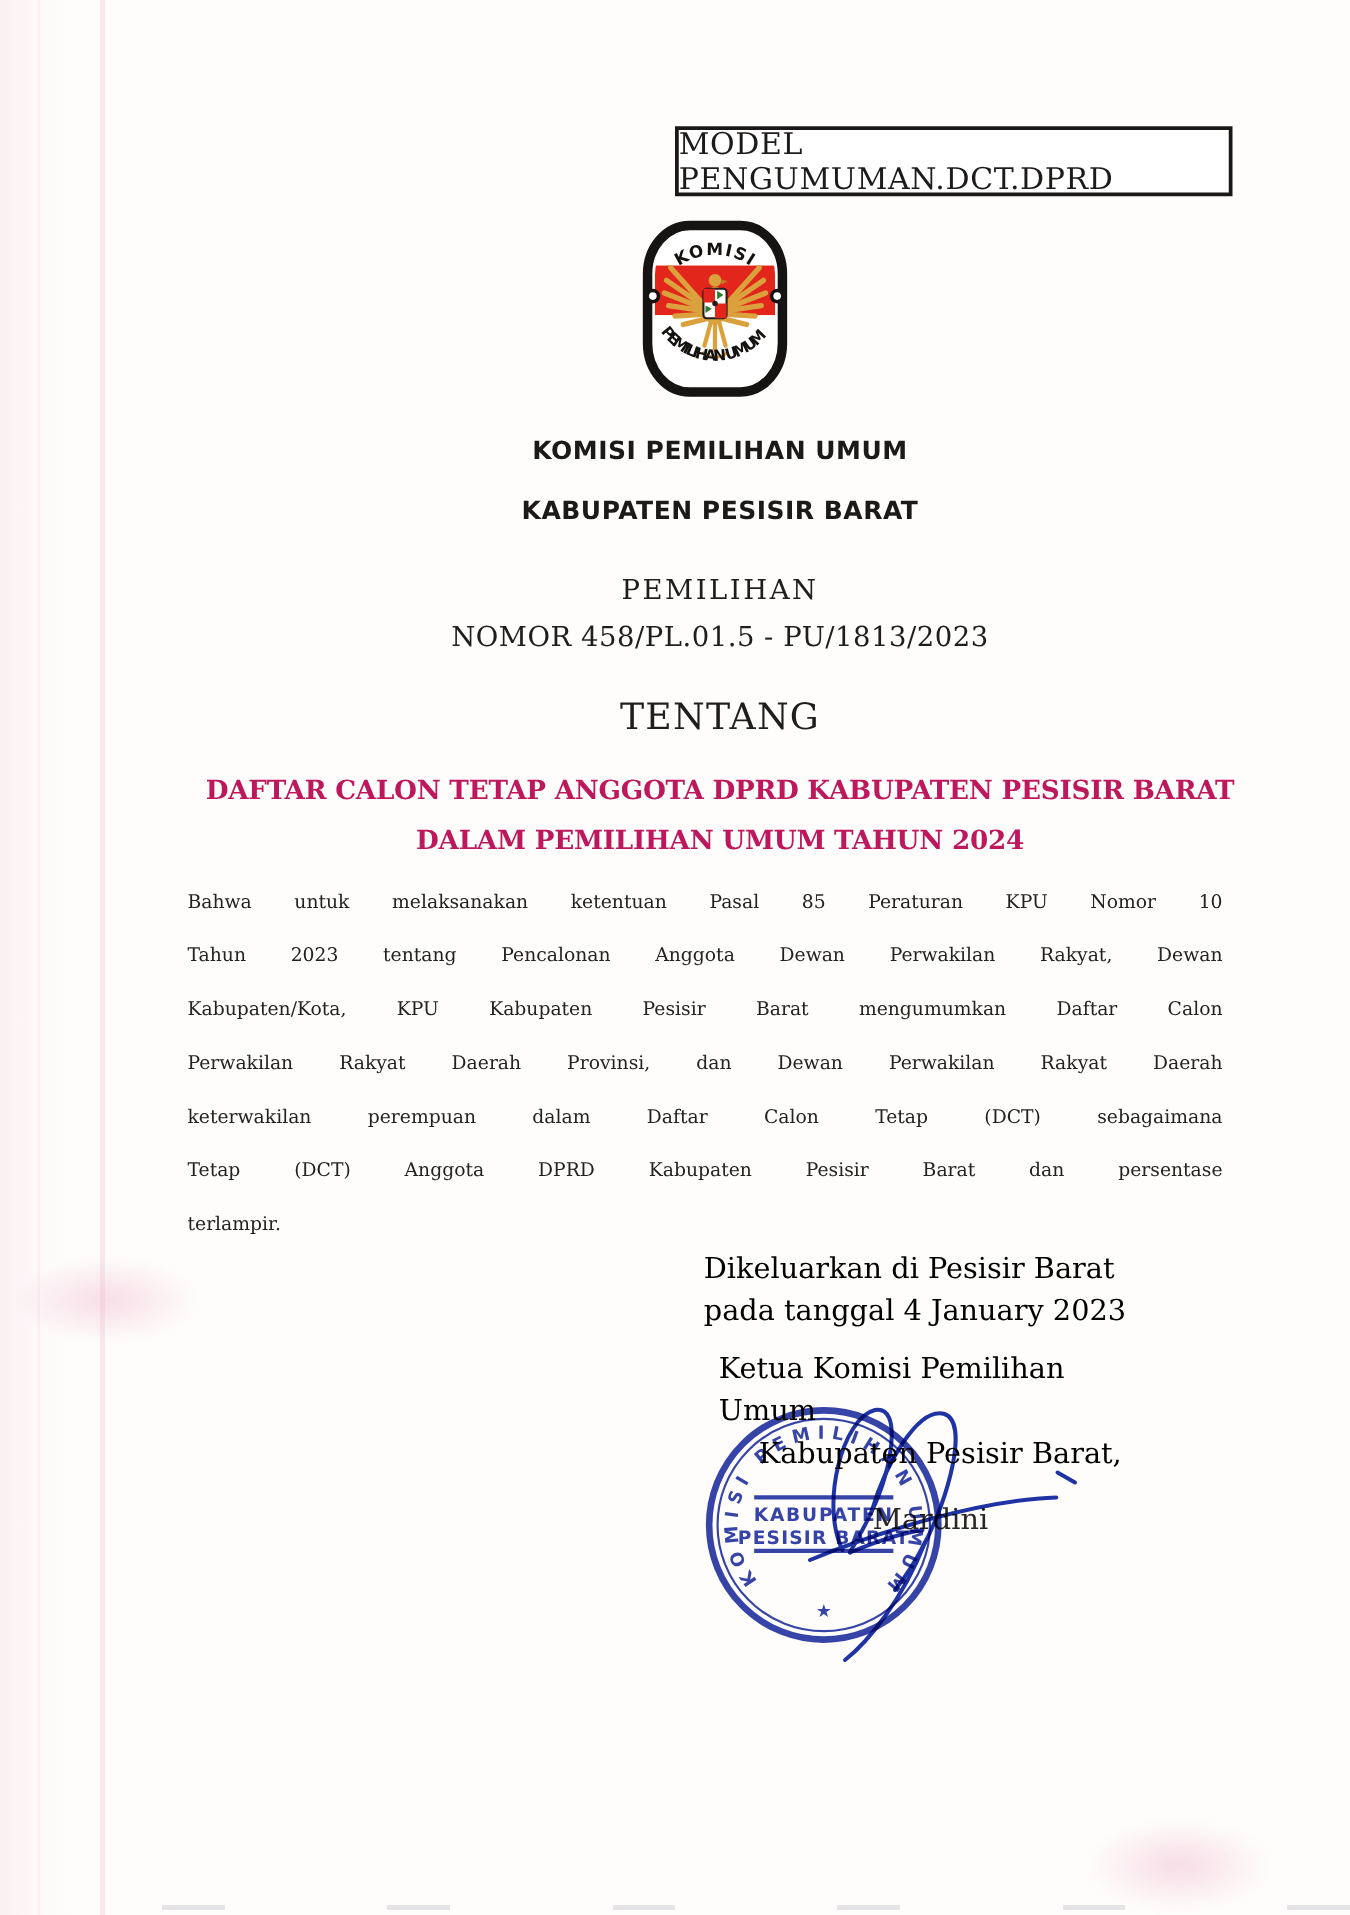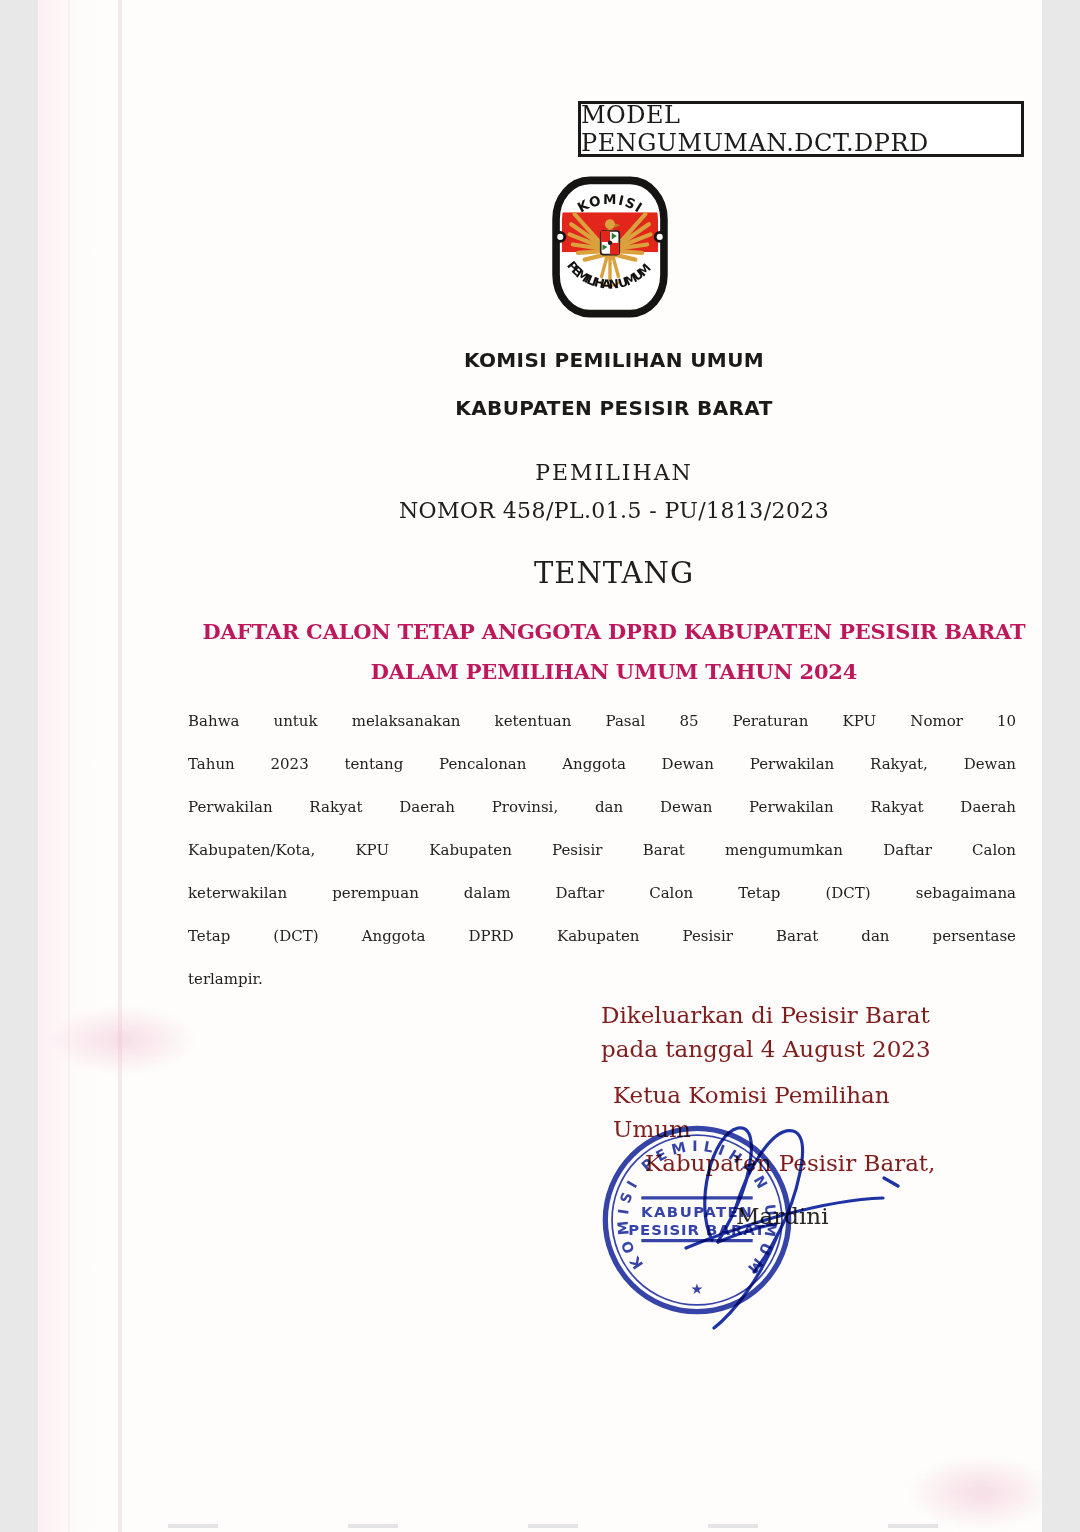--- a/index.html
+++ b/index.html
@@ -1,17 +1,17 @@
 <!DOCTYPE html>
 <html><head>
 <meta charset="utf-8">
 <style>
   html,body{margin:0;padding:0;background:#e8e8e8;}
   .page{
-    position:relative;width:1004px;height:1532px;margin:0 auto;
+    position:relative;width:1080px;height:1532px;margin:0 auto;
     background:#fefdfc;overflow:hidden;
     font-family:"DejaVu Serif","Liberation Serif",serif;color:#262422;
   }
   
   .artifact{position:absolute;pointer-events:none;}
   .streak-band{left:0;top:0;width:58px;height:100%;
     background:linear-gradient(90deg,rgba(246,210,222,.30),rgba(250,228,238,.14) 55%,rgba(255,255,255,0));}
   .streak-line{left:80px;top:0;width:4px;height:100%;background:rgba(240,188,208,.30);}
   .streak-line2{left:30px;top:0;width:2px;height:100%;background:rgba(244,200,215,.22);}
   .blotch-left{left:10px;top:1005px;width:150px;height:70px;
@@ -41,21 +41,21 @@
   .a-about{top:556px;font-size:29px;letter-spacing:1px;}
   .subject{
     position:absolute;left:146px;top:612px;width:860px;text-align:center;
     font-size:21px;line-height:40px;letter-spacing:-.2px;color:#be185d;font-weight:bold;
   }
   
   .body-text{position:absolute;left:150px;top:700px;width:828px;font-size:15px;line-height:43px;color:#24211f;}
   .body-line{text-align:justify;text-align-last:justify;}
   .body-line.last{text-align-last:left;}
   
-  .closing{position:absolute;left:563px;top:998px;width:360px;font-size:23px;line-height:34px;color:#7f1d1d;}
+  .closing{position:absolute;left:563px;top:998px;width:360px;font-size:23px;line-height:34px;color:#000000;}
   .closing .gap{height:12px;}
   .c-indent1{padding-left:12px;}
   .c-indent2{padding-left:44px;}
   .signer-name{position:absolute;left:698px;top:1203px;font-size:23px;color:#2a2724;z-index:2;}
   
   .stamp{position:absolute;left:563px;top:1124px;width:192px;height:192px;z-index:3;
     mix-blend-mode:multiply;opacity:.95;}
   .signature{position:absolute;left:556px;top:1112px;width:330px;height:240px;z-index:4;
     mix-blend-mode:multiply;}
   svg text{font-family:"DejaVu Sans","Liberation Sans",sans-serif;}
@@ -148,30 +148,30 @@
   <div class="announce a-about">TENTANG</div>
 
   <div class="subject">
     <div>DAFTAR CALON TETAP ANGGOTA DPRD KABUPATEN PESISIR BARAT</div>
     <div>DALAM PEMILIHAN UMUM TAHUN 2024</div>
   </div>
 
   <div class="body-text">
     <div class="body-line">Bahwa untuk melaksanakan ketentuan Pasal 85 Peraturan KPU Nomor 10</div>
     <div class="body-line">Tahun 2023 tentang Pencalonan Anggota Dewan Perwakilan Rakyat, Dewan</div>
+    <div class="body-line">Kabupaten/Kota, KPU Kabupaten  Pesisir Barat mengumumkan Daftar Calon</div>
     <div class="body-line">Perwakilan Rakyat Daerah Provinsi, dan Dewan Perwakilan Rakyat Daerah</div>
-    <div class="body-line">Kabupaten/Kota, KPU Kabupaten  Pesisir Barat mengumumkan Daftar Calon</div>
     <div class="body-line">keterwakilan perempuan dalam Daftar Calon Tetap (DCT) sebagaimana</div>
     <div class="body-line">Tetap (DCT) Anggota DPRD Kabupaten Pesisir Barat dan persentase</div>
     <div class="body-line last">terlampir.</div>
   </div>
 
   <div class="closing">
     <div>Dikeluarkan di Pesisir Barat</div>
-    <div>pada tanggal 4 August 2023</div>
+    <div>pada tanggal 4 January 2023</div>
     <div class="gap"></div>
     <div class="c-indent1">Ketua Komisi Pemilihan Umum</div>
     <div class="c-indent2">Kabupaten  Pesisir Barat,</div>
   </div>
 
   <div class="signer-name">Mardini</div>
 
   <svg class="stamp" viewBox="0 0 200 200">
     <defs>
       <path id="st-ring" d="M44.8,146.3 A72,72 0 1 1 155.2,146.3" fill="none"></path>

